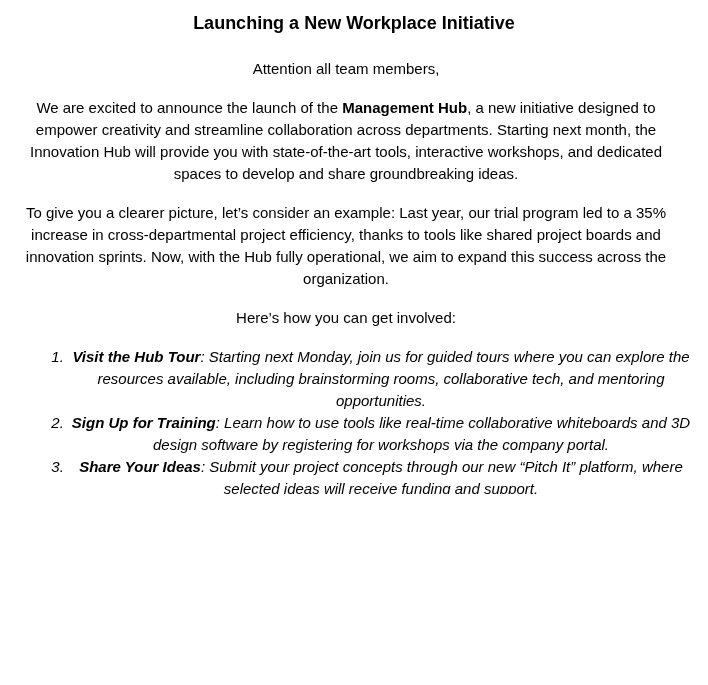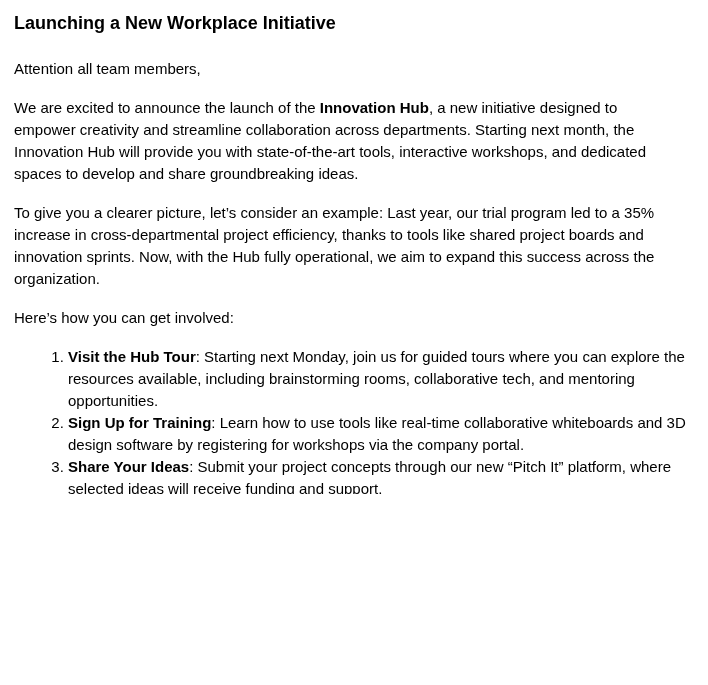--- a/index.html
+++ b/index.html
@@ -11,50 +11,52 @@
     width: 708px;
     height: 494px;
     box-sizing: border-box;
     background: #ffffff;
     color: #000000;
     font-family: "Liberation Sans", "DejaVu Sans", sans-serif;
     font-size: 15px;
     line-height: 22px;
     padding: 13px 14px 0 14px;
     overflow: hidden;
+    text-align: center;
   }
   h1.doc-title {
     font-size: 18px;
     line-height: 21px;
     font-weight: bold;
     margin: 0 0 24px 0;
     color: #000000;
   }
   .doc-body p {
     margin: 0 16px 17px 0;
   }
   .doc-body ol {
     margin: 17px 0 17px 0;
     padding-left: 54px;
   }
   .doc-body li {
     margin: 0;
+    font-style: italic;
   }
   .b {
     font-weight: bold;
   }
 </style>
 </head>
 <body>
 
 <div class="page">
   <h1 class="doc-title">Launching a New Workplace Initiative</h1>
   <div class="doc-body" id="doc-body">
       <p><span>Attention all team members,</span></p>
-      <p><span>We are excited to announce the launch of the </span><span class="b">Innovation Hub</span><span>, a new initiative designed to empower creativity and streamline collaboration across departments. Starting next month, the Innovation Hub will provide you with state-of-the-art tools, interactive workshops, and dedicated spaces to develop and share groundbreaking ideas.</span></p>
+      <p><span>We are excited to announce the launch of the </span><span class="b">Management Hub</span><span>, a new initiative designed to empower creativity and streamline collaboration across departments. Starting next month, the Innovation Hub will provide you with state-of-the-art tools, interactive workshops, and dedicated spaces to develop and share groundbreaking ideas.</span></p>
       <p><span>To give you a clearer picture, let’s consider an example: Last year, our trial program led to a 35% increase in cross-departmental project efficiency, thanks to tools like shared project boards and innovation sprints. Now, with the Hub fully operational, we aim to expand this success across the organization.</span></p>
       <p><span>Here’s how you can get involved:</span></p>
       <ol>
         <li><span class="b">Visit the Hub Tour</span><span>: Starting next Monday, join us for guided tours where you can explore the resources available, including brainstorming rooms, collaborative tech, and mentoring opportunities.</span></li>
         <li><span class="b">Sign Up for Training</span><span>: Learn how to use tools like real-time collaborative whiteboards and 3D design software by registering for workshops via the company portal.</span></li>
         <li><span class="b">Share Your Ideas</span><span>: Submit your project concepts through our new “Pitch It” platform, where selected ideas will receive funding and support.</span></li>
       </ol>
       <p><span>Sincerely,</span><br><span>Sincerely Team.</span></p>
     </div>
 </div>

